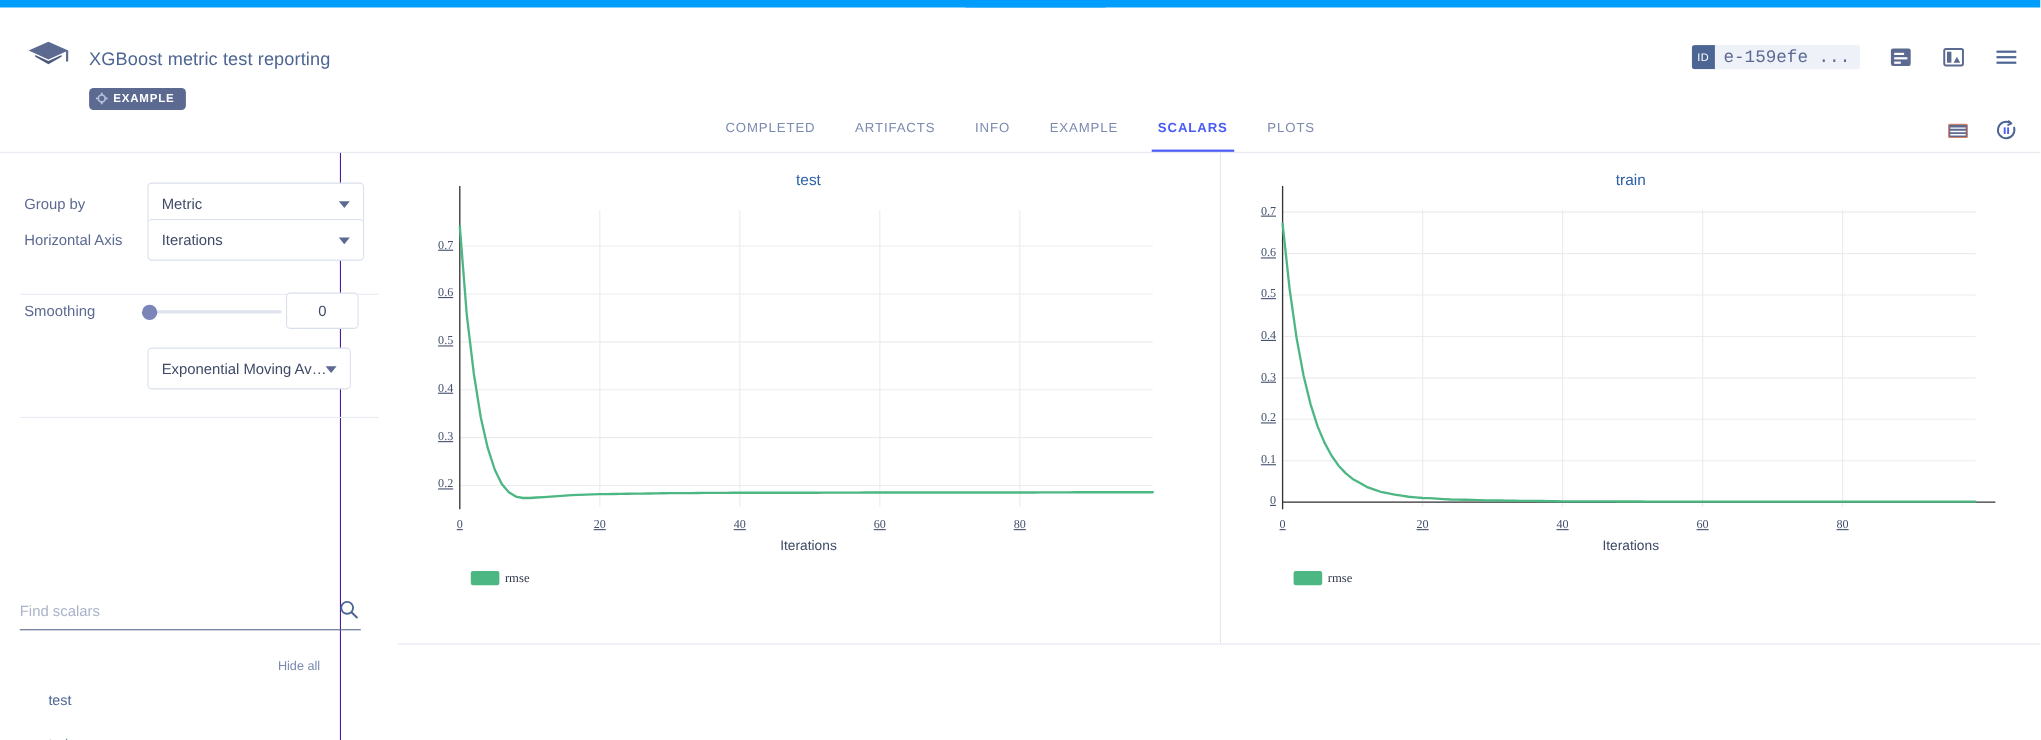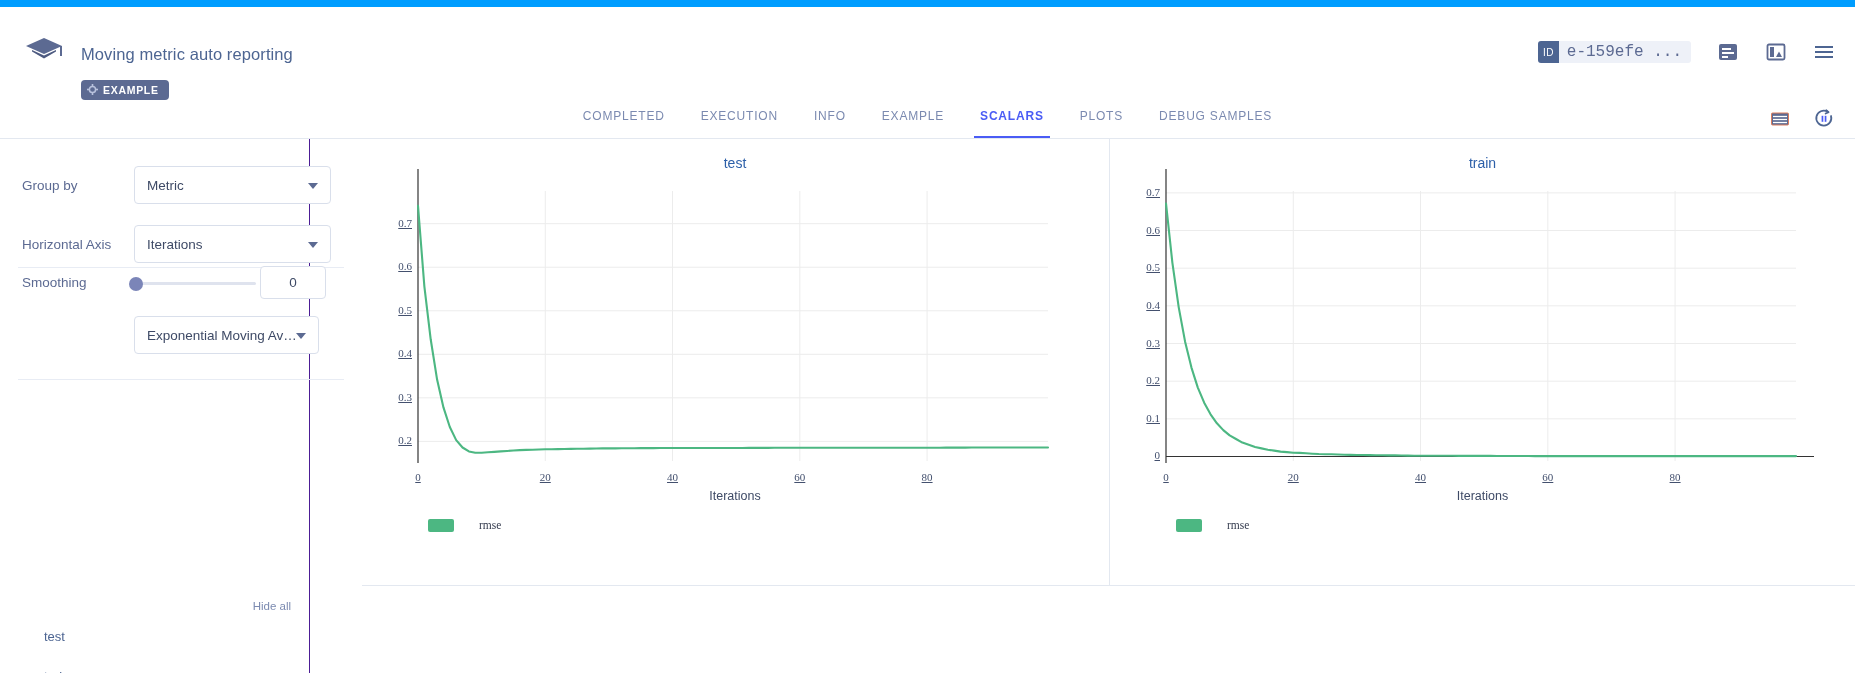--- a/index.html
+++ b/index.html
@@ -137,21 +137,21 @@
     position:absolute; top:16px; left:0; width:100%; text-align:center;
     color:#2c5fa8; font-size:14px;
   }
   .plot { position:absolute; }
   .axis-title {
     position:absolute; width:100%; text-align:center; color:#3e4a66; font-size:12.5px;
   }
   .ytick, .xtick { position:absolute; color:#43506e; font-size:11px; font-family:"Liberation Serif", serif;text-decoration:underline; }
   .ytick { text-align:right; }
   .xtick { text-align:center; }
-  .legend { position:absolute; display:flex; gap:25px; }
+  .legend { position:absolute; display:flex; align-items:center; gap:5px; }
   .legend .sw { width:26px; height:13px; border-radius:2px; }
   .legend .lbl { color:#333a4d; font-size:11.5px; font-family:"Liberation Serif", serif; }
   .charts-bottom-rule {
     position:absolute; top:585px; left:362px; width:1493px; height:1px; background:#e3e8f0;
   }
 </style>
 </head>
 <body>
 
 <div id="app">
@@ -160,21 +160,21 @@
   <div class="status-ribbon">COMPLETED</div>
 
   <div class="header">
     <div class="hdr-logo">
       <svg width="40" height="36" viewBox="0 0 40 36">
         <path d="M2 11 L20 3 L38 11 L20 19 Z" fill="#5c6a92"></path>
         <path d="M8 15 L20 20.5 L32 15 L32 16.5 L20 23.5 L8 16.5 Z" fill="#4d5a80"></path>
         <path d="M37 11 L37 21" stroke="#5c6a92" stroke-width="2" fill="none"></path>
       </svg>
     </div>
-    <div class="hdr-title">Moving metric auto reporting</div>
+    <div class="hdr-title">XGBoost metric test reporting</div>
     <div class="hdr-example">
       <span class="gear">
         <svg width="11" height="11" viewBox="0 0 11 11">
           <circle cx="5.5" cy="5.5" r="3.1" fill="none" stroke="#b9c2dd" stroke-width="1.5"></circle>
           <g fill="#b9c2dd">
             <rect x="4.7" y="0" width="1.6" height="2.2"></rect>
               <rect x="4.7" y="8.8" width="1.6" height="2.2"></rect>
             <rect x="0" y="4.7" width="2.2" height="1.6"></rect>
               <rect x="8.8" y="4.7" width="2.2" height="1.6"></rect>
           </g>
@@ -211,26 +211,25 @@
             <rect x="2" y="15" width="18" height="2"></rect>
           </g>
         </svg>
       </span>
     </div>
   </div>
 
   <div class="tabbar">
     <div class="tabs">
       <div class="tab">COMPLETED</div>
-      <div class="tab">EXECUTION</div>
+      <div class="tab">ARTIFACTS</div>
       <div class="tab">INFO</div>
       <div class="tab">EXAMPLE</div>
       <div class="tab active">SCALARS</div>
       <div class="tab">PLOTS</div>
-      <div class="tab">DEBUG SAMPLES</div>
     </div>
     <div class="tabbar-right">
       <span class="hicon">
         <svg width="22" height="22" viewBox="0 0 22 22">
           <rect x="2.5" y="5" width="17" height="12" rx="1" fill="#5c6a92" stroke="#dd7e5e" stroke-width="1"></rect>
           <g stroke="#fff" stroke-width="1.3">
             <line x1="4" y1="8.5" x2="18" y2="8.5"></line>
             <line x1="4" y1="11.5" x2="18" y2="11.5"></line>
             <line x1="4" y1="14.5" x2="18" y2="14.5"></line>
           </g>
@@ -250,21 +249,21 @@
   <div class="sidebar">
 
     <div class="ctl-row" style="left:22px; top:27px;">
       <span class="ctl-label" style="width:112px;">Group by</span>
       <span class="select">
         <span class="sel-text">Metric</span>
         <span class="caret"></span>
       </span>
     </div>
 
-    <div class="ctl-row" style="left:22px; top:86px;justify-content:space-between;">
+    <div class="ctl-row" style="left:22px; top:60px;justify-content:space-between;">
       <span class="ctl-label" style="width:112px;">Horizontal Axis</span>
       <span class="select">
         <span class="sel-text">Iterations</span>
         <span class="caret"></span>
       </span>
     </div>
 
     <div class="divider" style="top:128px;"></div>
 
     <span class="ctl-label" style="position:absolute; left:22px; top:136px;">Smoothing</span>
@@ -275,20 +274,29 @@
 
     <div class="ctl-row" style="left:134px; top:177px;">
       <span class="select" style="width:185px;">
         <span class="sel-text" style="max-width:150px;">Exponential Moving Ave...</span>
         <span class="caret"></span>
       </span>
     </div>
 
     <div class="divider" style="top:240px;"></div>
 
+    <div class="search-wrap">
+      <input class="search-input" type="text" placeholder="Find scalars" style="">
+      <span class="search-ic">
+        <svg width="18" height="18" viewBox="0 0 18 18">
+          <circle cx="7.6" cy="7.6" r="5.4" fill="none" stroke="#4d6592" stroke-width="1.7"></circle>
+          <line x1="11.6" y1="11.6" x2="16.4" y2="16.4" stroke="#4d6592" stroke-width="1.8" stroke-linecap="round"></line>
+        </svg>
+      </span>
+    </div>
 
     <div class="hide-all">Hide all</div>
 
     <div class="scalar-item" style="top:490px;">test</div>
     <div class="scalar-item" style="top:530px;">train</div>
   </div>
 
   <div class="charts">
     <div class="panel" id="panel0" style="left:0;">
       <div class="panel-title">test</div>

